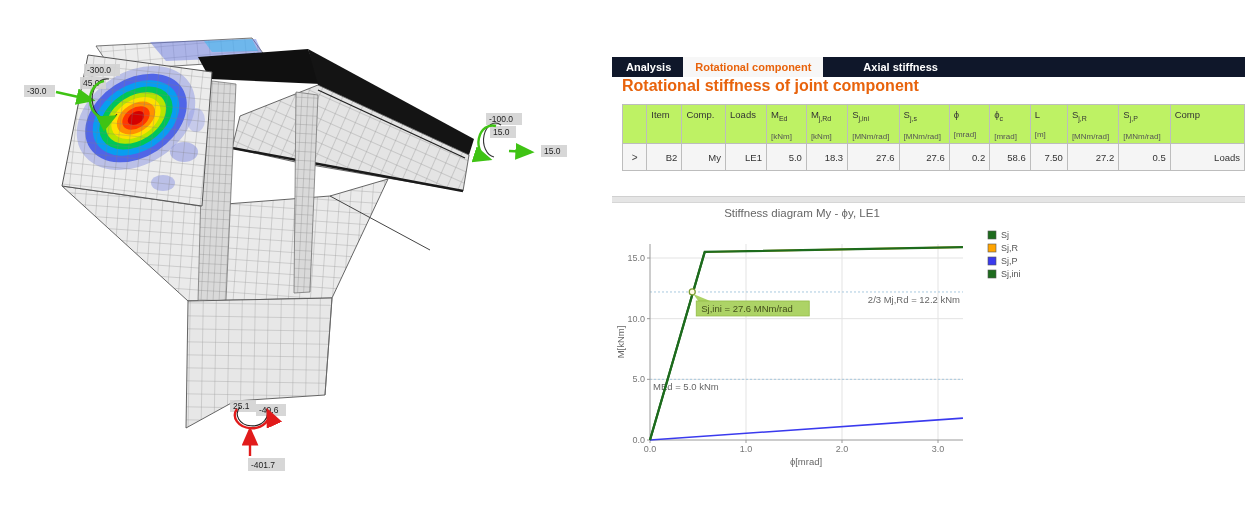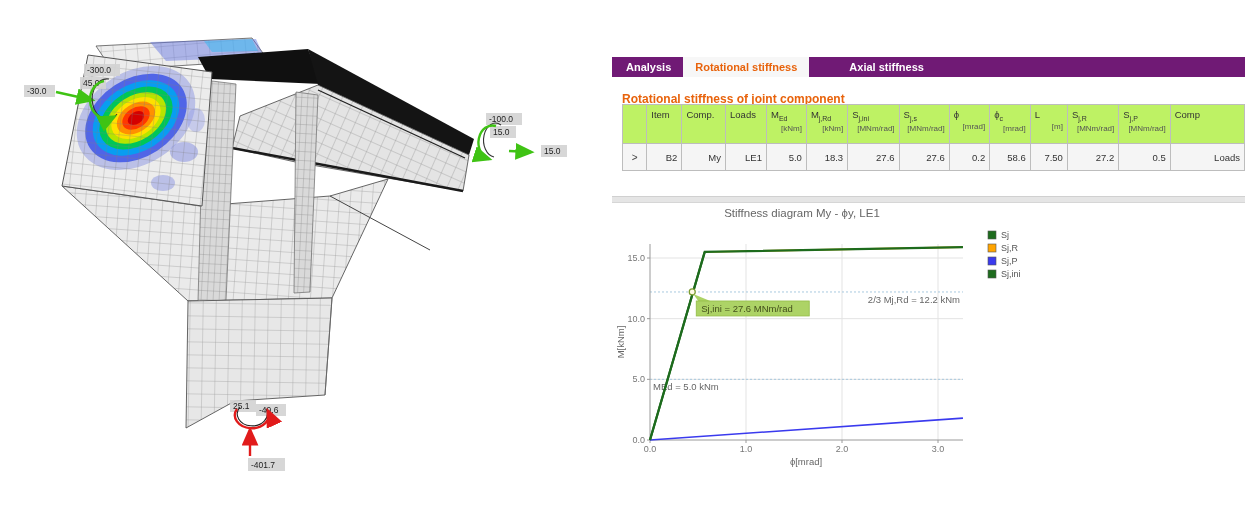--- a/index.html
+++ b/index.html
@@ -4,28 +4,28 @@
 <style>
   html,body{margin:0;padding:0;background:#fff;}
   body{font-family:"Liberation Sans",sans-serif;-webkit-font-smoothing:antialiased;}
   .stage{position:relative;width:1245px;height:509px;background:#fff;overflow:hidden;}
   .viewer{position:absolute;left:0;top:0;width:612px;height:509px;}
   .viewer svg{display:block;}
   .right{position:absolute;left:612px;top:0;width:633px;height:509px;}
   .tabbar{position:absolute;left:0;top:57px;width:633px;height:20px;display:flex;align-items:stretch;padding-left:2px;box-sizing:border-box;}
   .tab{padding:0 12px;font-size:11px;font-weight:700;color:#fff;display:flex;align-items:center;cursor:default;white-space:nowrap;}
   .tab.active{background:#f7f7f7;}
-  .section-title{position:absolute;left:10px;top:92px;font-size:12px;font-weight:700;}
+  .section-title{position:absolute;left:10px;top:77px;font-size:16px;font-weight:700;}
   .tablewrap{position:absolute;left:10px;top:104px;}
   table{border-collapse:collapse;font-size:9.5px;color:#333;table-layout:fixed;}
   th,td{border:1px solid #bdbdbd;padding:2px 4px;text-align:left;font-weight:normal;overflow:hidden;white-space:nowrap;}
   th{background:#bef264;height:32px;vertical-align:top;padding-top:4px;}
   td{background:#f5f5f5;height:22px;text-align:right;}
   .sb{font-size:7px;vertical-align:sub;}
-  .unit{display:block;font-size:8px;color:#555;margin-top:2px;text-align:right;}
+  .unit{display:block;font-size:8px;color:#555;margin-top:10px;}
   .expander{color:#444;font-size:10px;text-align:center;}
   .splitter{position:absolute;left:0;top:196px;width:633px;height:7px;background:#e5e5e5;border-top:1px solid #d0d0d0;border-bottom:1px solid #d6d6d6;box-sizing:border-box;}
   .chartwrap{position:absolute;left:0;top:204px;}
   svg text{font-family:"Liberation Sans",sans-serif;}
 </style>
 </head>
 <body>
 
 <div class="stage">
 
@@ -145,23 +145,23 @@
         <g>
           <path d="M 240,407 A 15,12 0 1 0 266,409" stroke="#222" stroke-width="1.1"></path>
           <path d="M 237,409 A 17,13 0 1 0 268,411" stroke="#E11B1B" stroke-width="2.4" marker-end="url(#ah-r)"></path>
           <line x1="250" y1="456" x2="250" y2="430" stroke="#E11B1B" stroke-width="2.4" marker-end="url(#ah-r)"></line>
         </g>
       </g>
     </svg>
   </div>
 
   <div class="right">
-    <div class="tabbar" id="tabbar" style="background: #701a75;">
+    <div class="tabbar" id="tabbar" style="background: #0f172a;">
         <div class="tab" style="color: rgb(255, 255, 255);">Analysis</div>
-        <div class="tab active" style="color: rgb(232, 99, 12);">Rotational stiffness</div>
+        <div class="tab active" style="color: rgb(232, 99, 12);">Rotational component</div>
         <div class="tab" style="color: rgb(255, 255, 255); margin-left: 28px;">Axial stiffness</div>
       </div>
     <div class="section-title" style="color: rgb(232, 99, 12);">Rotational stiffness of joint component</div>
     <div class="tablewrap">
       <table id="stiff-table">
           <thead>
             <tr>
               <th style="width: 20px;"><span></span></th>
               <th style="width: 30px;"><span>Item</span></th>
               <th style="width: 38px;"><span>Comp.</span></th>

